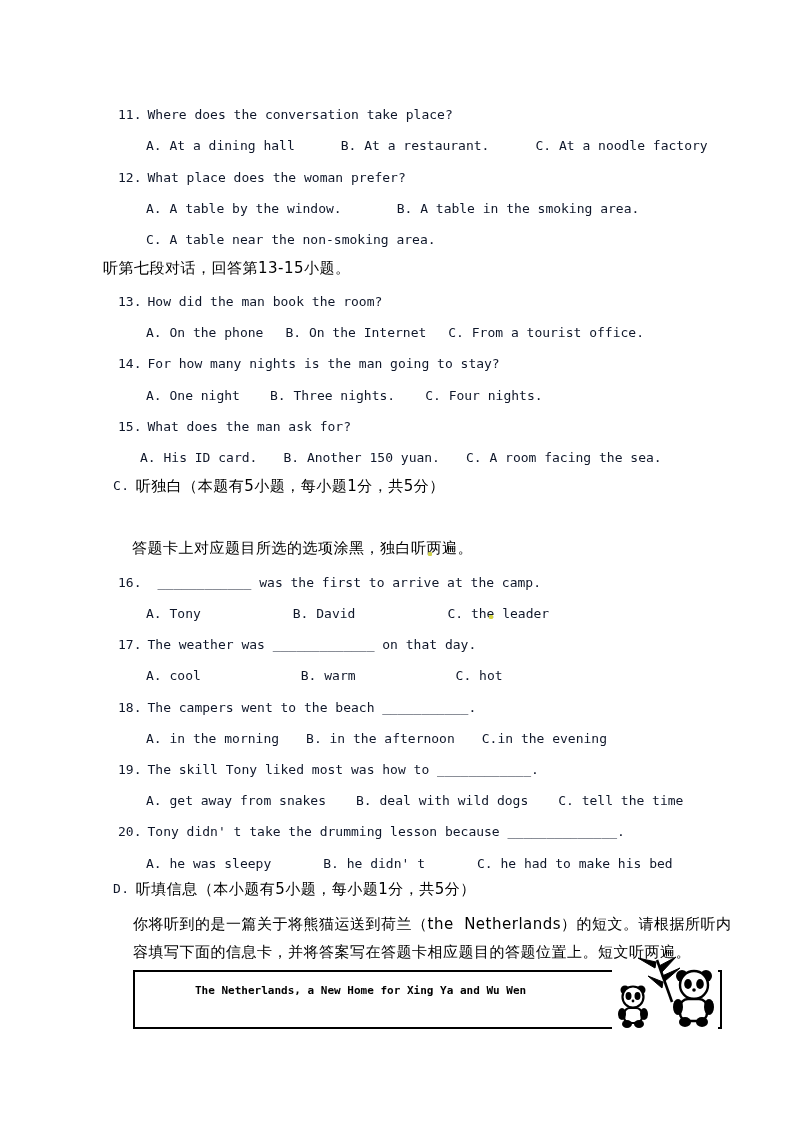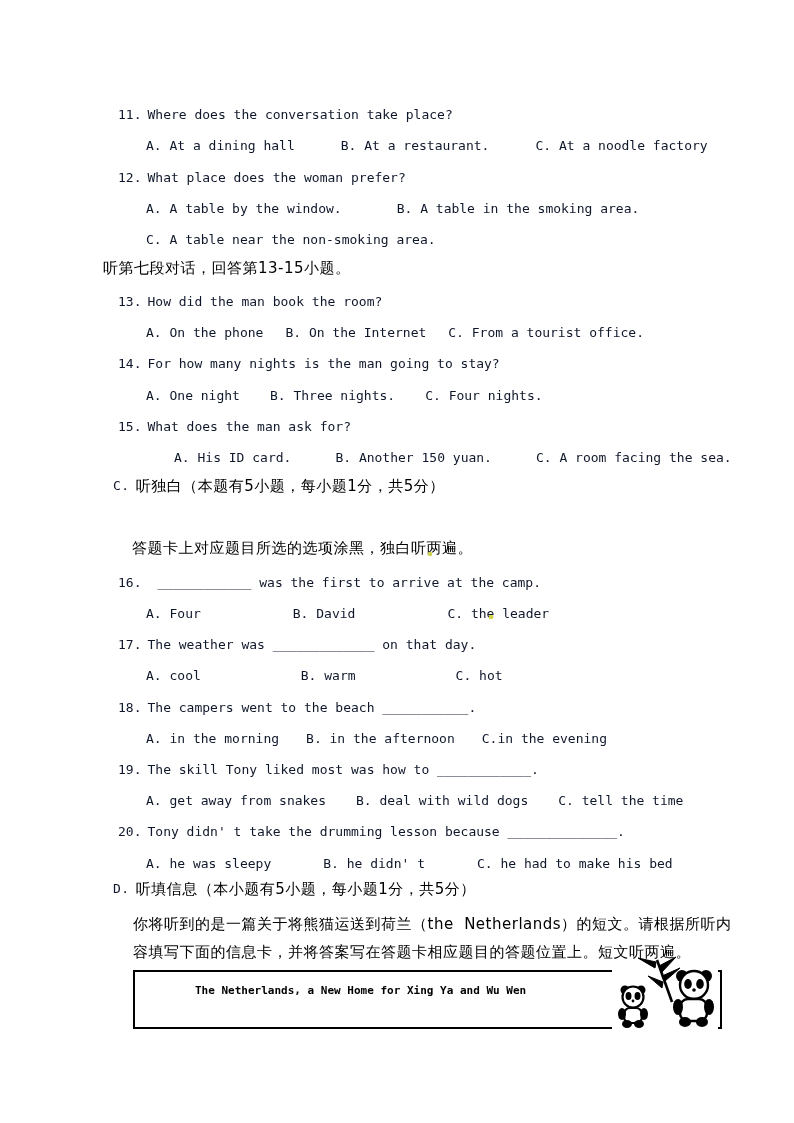--- a/index.html
+++ b/index.html
@@ -55,37 +55,37 @@
   </div>
   <div class="line en optrow" style="left:146px;top:388px;gap:30px;">
     <span>A. One night</span>
     <span>B. Three nights.</span>
     <span>C. Four nights.</span>
   </div>
 
   <div class="line en stemrow" style="left:118px;top:419px;">
     <span>15.</span><span>What does the man ask for?</span>
   </div>
-  <div class="line en optrow" style="left:140px;top:450px;gap:44px;margin-left:34px;">
+  <div class="line en optrow" style="left:140px;top:450px;gap:26px;">
     <span>A. His ID card.</span>
     <span>B. Another 150 yuan.</span>
     <span>C. A room facing the sea.</span>
   </div>
 
   <div class="line zh stemrow" style="left:113px;top:477px;">
     <span class="en" style="font-size:13px;line-height:18px;">C.</span><span>听独白（本题有5小题，每小题1分，共5分）</span>
   </div>
   <div class="line zh" style="left:132px;top:539px;">答题卡上对应题目所选的选项涂黑，独白听两遍。</div>
   <div class="speck" style="left:428px;top:552px;background:#cfd24e;"></div>
 
   <div class="line en stemrow" style="left:118px;top:575px;gap:16px;">
     <span>16.</span><span>____________ was the first to arrive at the camp.</span>
   </div>
   <div class="line en optrow" style="left:146px;top:606px;gap:92px;">
-    <span>A. Four</span>
+    <span>A. Tony</span>
     <span>B. David</span>
     <span>C. the leader</span>
   </div>
   <div class="speck" style="left:489px;top:615px;background:#d3d341;"></div>
 
   <div class="line en stemrow" style="left:118px;top:637px;">
     <span>17.</span><span>The weather was _____________ on that day.</span>
   </div>
   <div class="line en optrow" style="left:146px;top:668px;gap:100px;">
     <span>A. cool</span>

